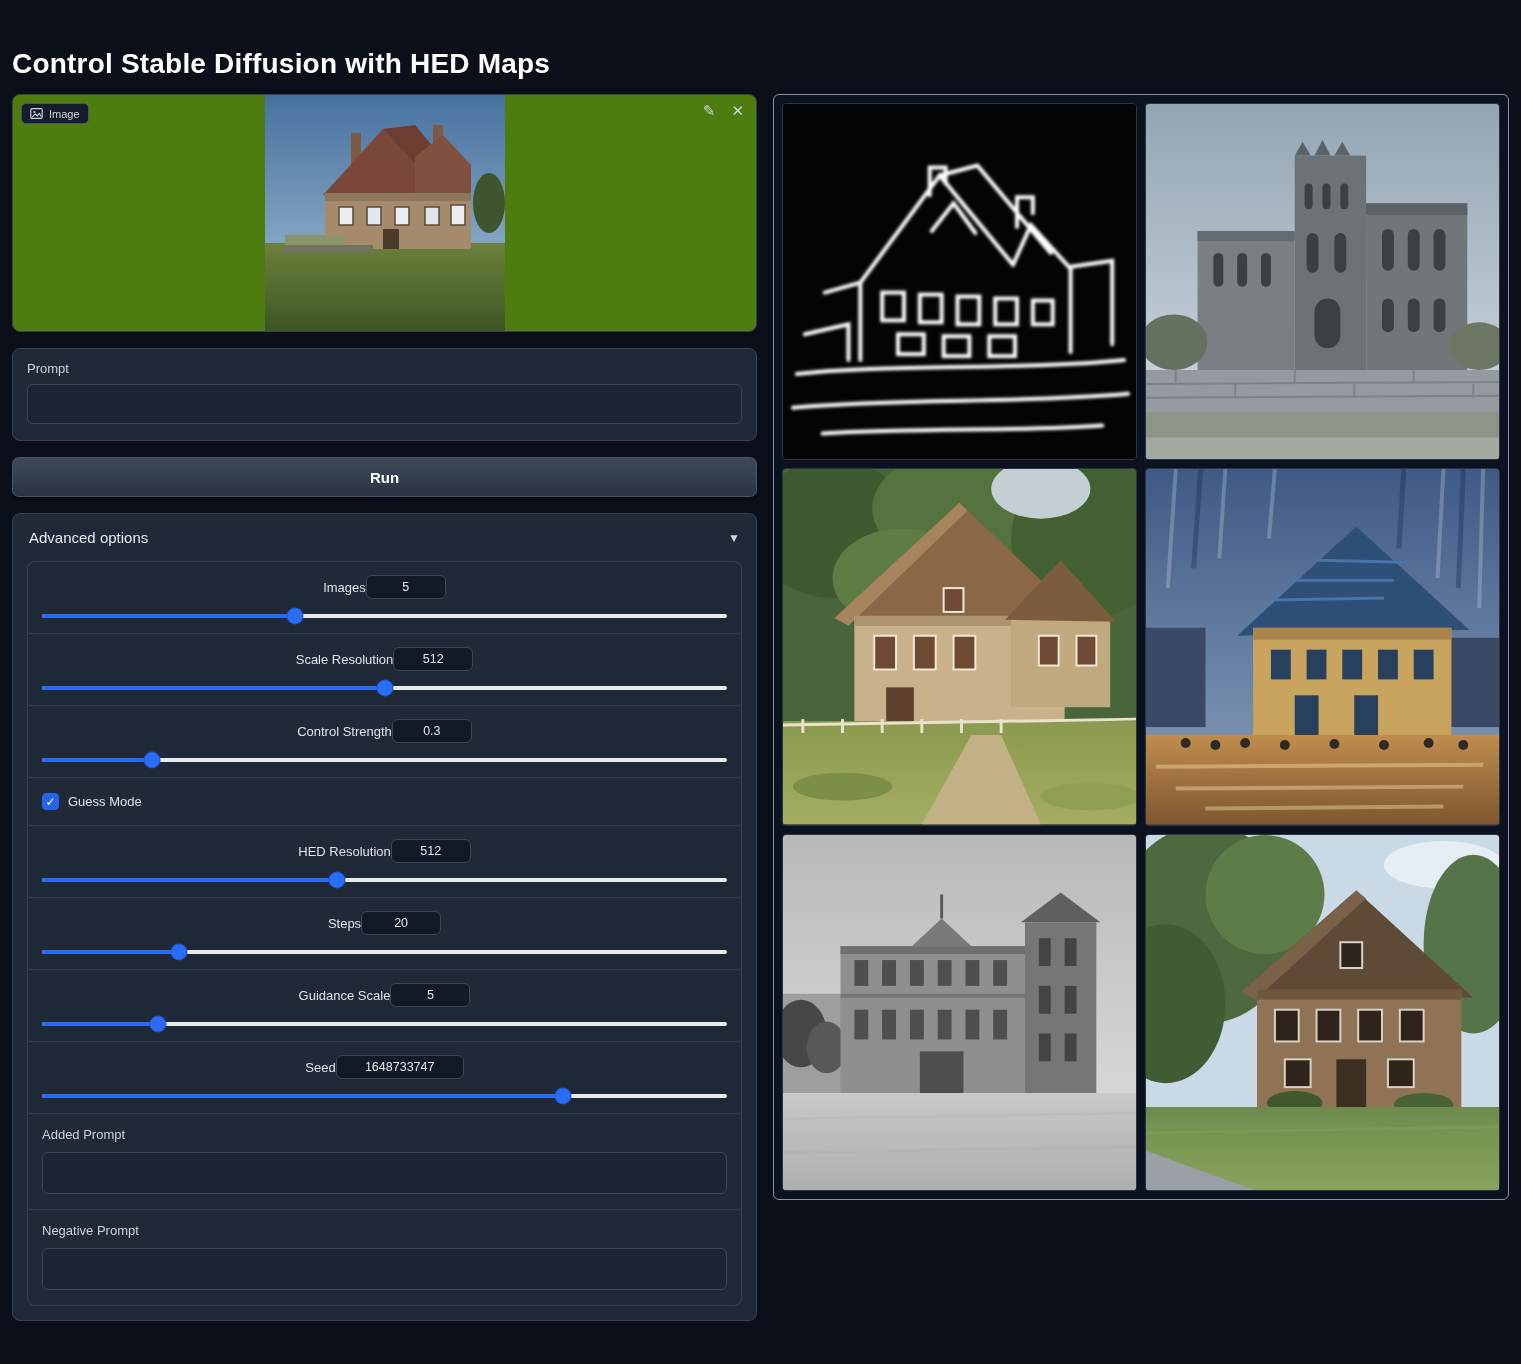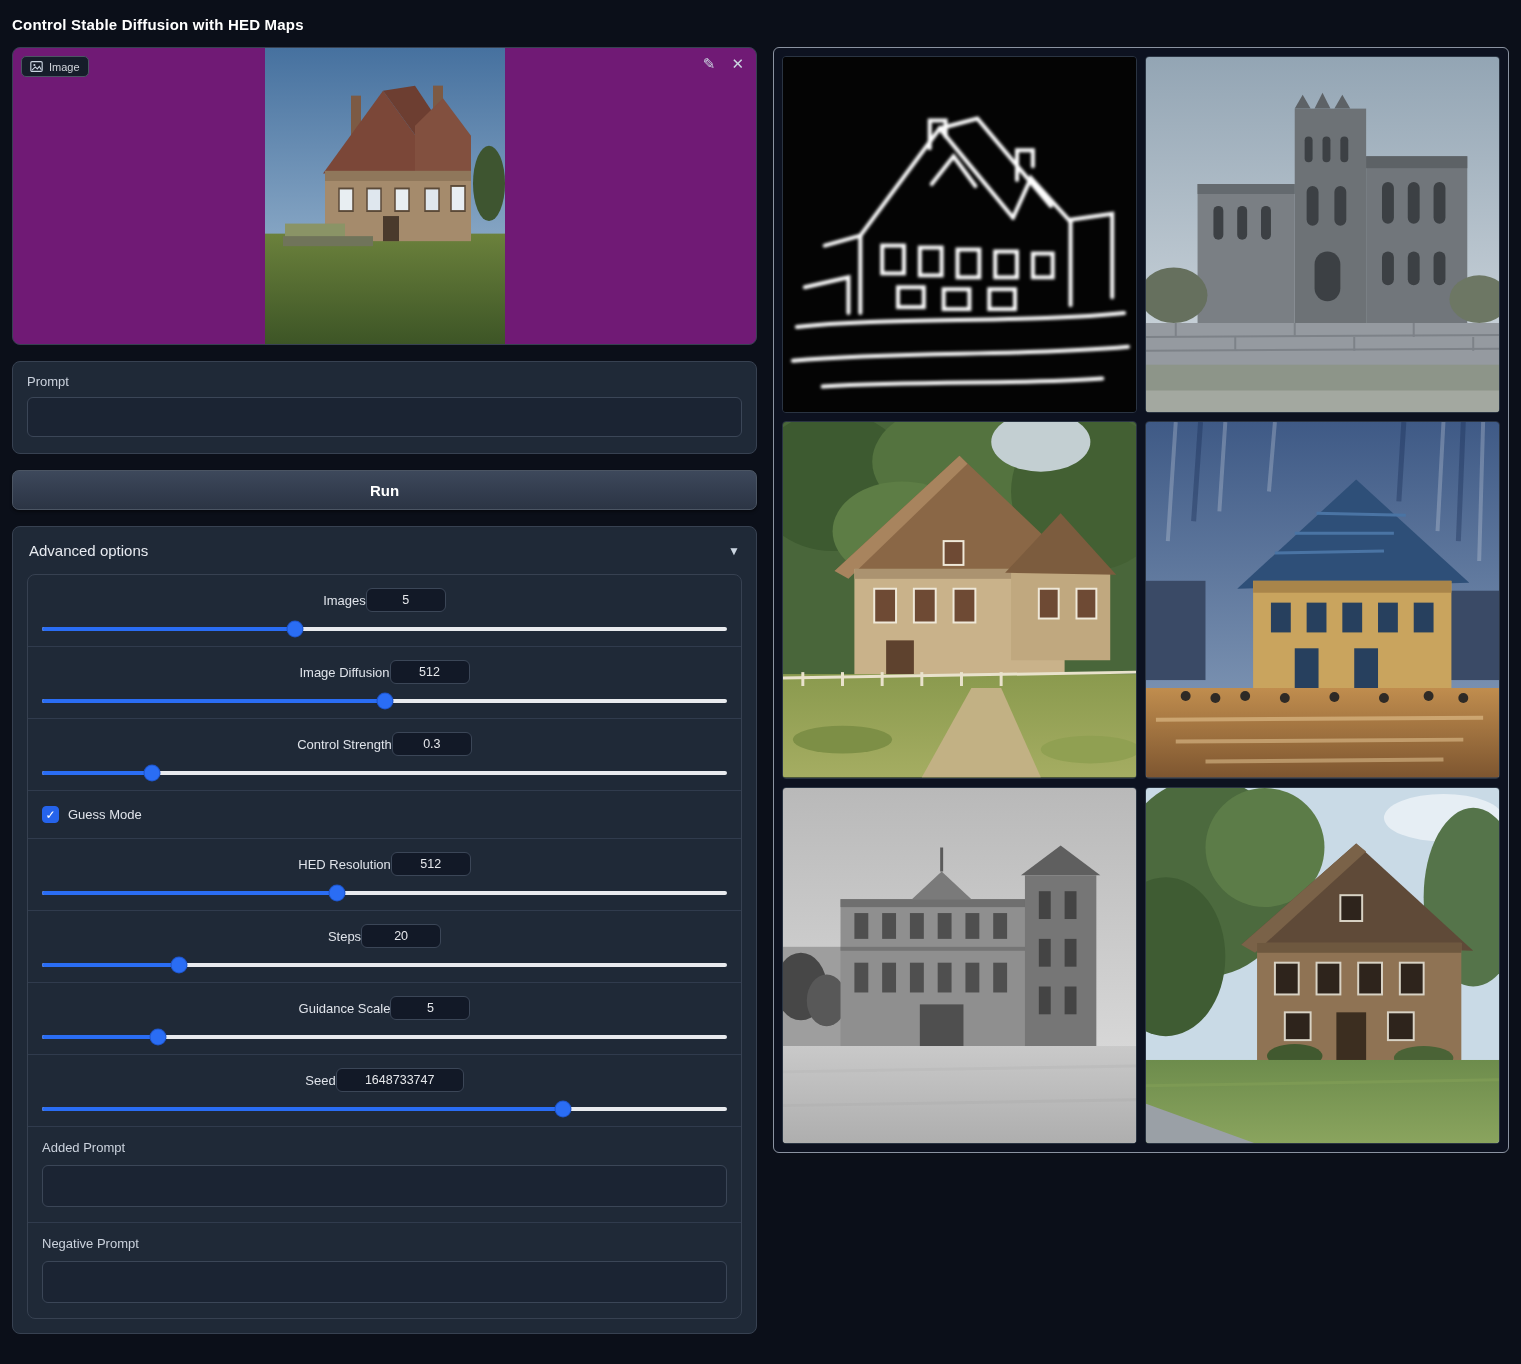--- a/index.html
+++ b/index.html
@@ -1,28 +1,28 @@
 <!DOCTYPE html>
 <html><head>
 <meta charset="utf-8">
 <style>
   * { box-sizing: border-box; margin: 0; padding: 0; }
   html,body { background:#0b0f19; }
   body {
     width:1521px; height:1364px; position:relative; overflow:hidden;
     font-family:"Liberation Sans", sans-serif; color:#e5e7eb;
   }
-  .page-title { font-size:15px; font-weight:700; color:#ffffff; padding:16px 12px 14px; letter-spacing:.2px; }
+  .page-title { font-size:28px; font-weight:700; color:#ffffff; padding:16px 12px 14px; letter-spacing:.2px;margin-top:32px; }
   .layout { display:flex; gap:16px; padding:0 12px; align-items:flex-start; }
   .left-col { width:745px; }
 
   .panel { background:#1f2937; border:1px solid #374151; border-radius:8px; margin-bottom:16px; }
 
   
-  .image-panel { height:298px; position:relative; overflow:hidden; background:#701a75; }
+  .image-panel { height:238px; position:relative; overflow:hidden; background:#4d7c0f; }
   .image-badge {
     position:absolute; top:8px; left:8px; z-index:3; display:flex; align-items:center; gap:6px;
     background:#161d2a; border:1px solid #4b5563; border-radius:5px; padding:3px 8px;
     font-size:11px; color:#d1d5db;
   }
   .image-toolbar { position:absolute; top:6px; right:10px; z-index:3; display:flex; gap:12px; }
   .icon-btn { background:none; border:none; color:#cbd5e1; font-size:15px; cursor:pointer; line-height:1; padding:2px; }
   .photo-wrap { position:absolute; left:50%; transform:translateX(-50%); top:0; height:100%; width:240px; }
   .photo-wrap svg { width:100%; height:100%; display:block; }
 
@@ -164,21 +164,21 @@
             <span class="s-value">5</span>
           </div>
           <div class="track">
             <div class="fill" style="width: 37%;"></div>
               <div class="handle" style="left: 37%;"></div>
           </div>
         </div>
 
         <div class="form-item">
           <div class="slider-head">
-            <span class="s-label">Image Diffusion</span>
+            <span class="s-label">Scale Resolution</span>
             <span class="s-value">512</span>
           </div>
           <div class="track">
             <div class="fill" style="width: 50%;"></div>
               <div class="handle" style="left: 50%;"></div>
           </div>
         </div>
 
         <div class="form-item">
           <div class="slider-head">

